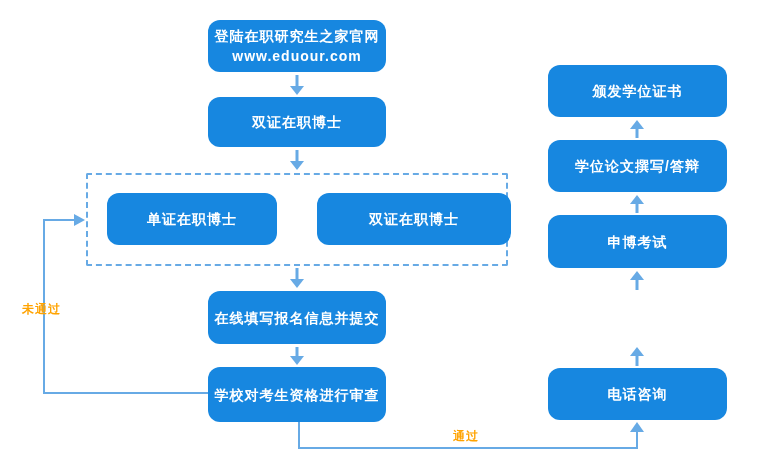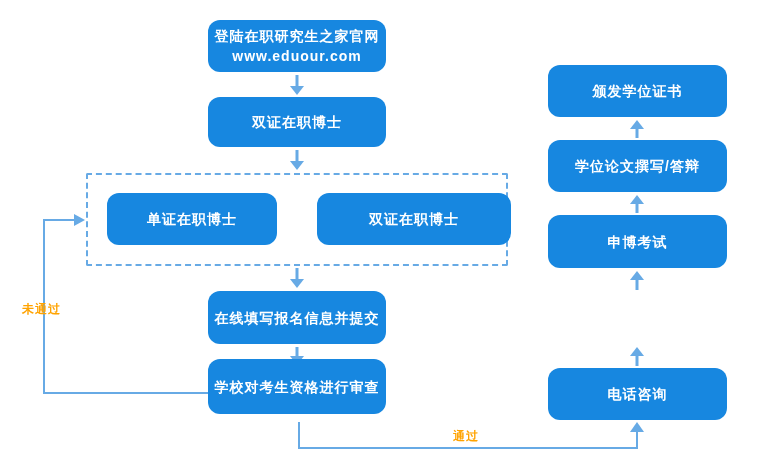--- a/index.html
+++ b/index.html
@@ -120,21 +120,21 @@
   </div>
 
   <div class="node" style="left:317px;top:193px;width:194px;height:52px">
     <span>双证在职博士</span>
   </div>
 
   <div class="node" style="left:208px;top:291px;width:178px;height:53px">
     <span>在线填写报名信息并提交</span>
   </div>
 
-  <div class="node" style="left:208px;top:359px;width:178px;height:55px">
+  <div class="node" style="left:208px;top:367px;width:178px;height:55px">
     <span>学校对考生资格进行审查</span>
   </div>
 
   <div class="node" style="left:548px;top:368px;width:179px;height:52px">
     <span>电话咨询</span>
   </div>
 
 
   <div class="node" style="left:548px;top:215px;width:179px;height:53px">
     <span>申博考试</span>

